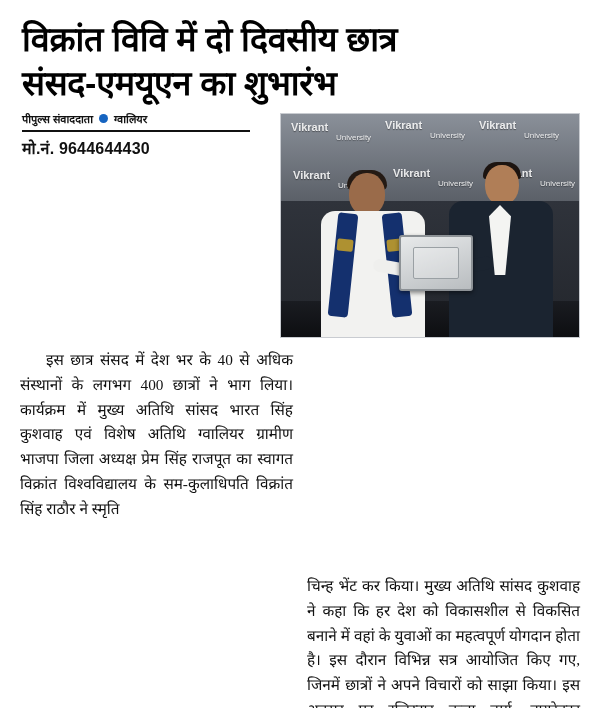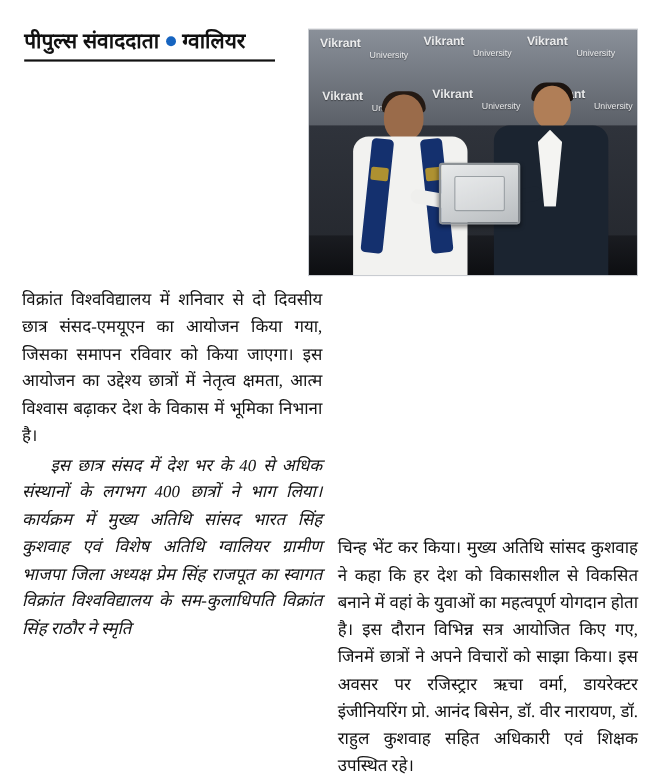--- a/index.html
+++ b/index.html
@@ -35,21 +35,21 @@
     align-items: flex-start;
     gap: 10px;
   }
   .byline-col {
     width: 254px;
     padding-left: 6px;
   }
   .byline {
     font-family: "Liberation Sans", sans-serif;
     font-weight: bold;
-    font-size: 19px;
+    font-size: 11px;
     display: flex;
     align-items: center;
     gap: 6px;
     white-space: nowrap;
   }
   .byline .dot {
     width: 9px;
     height: 9px;
     border-radius: 50%;
     background: #1664c0;
@@ -222,31 +222,34 @@
   .indent { text-indent: 26px; }
   .col.right { padding-top: 0; }
   .spacer-right { height: 226px; }
 </style>
 </head>
 <body>
 
 <div class="page">
 
   <h1 class="headline">
+    <span class="line">विक्रांत विवि में दो दिवसीय छात्र</span>
+    <span class="line">संसद-एमयूएन का शुभारंभ</span>
   </h1>
 
   <div class="upper">
 
     <div class="byline-col">
       <div class="byline">
         <span>पीपुल्स संवाददाता</span>
         <span class="dot"></span>
         <span>ग्वालियर</span>
       </div>
       <div class="byline-rule"></div>
+      <div class="phone">मो.नं. 9644644430</div>
     </div>
 
     <div class="photo">
       <div class="backdrop">
         <div class="band"></div>
 
         <div class="logo-tile" style="left:10px; top:8px;">
           <span class="big">Vikrant</span>
           <span class="sm">University</span>
         </div>
@@ -290,21 +293,20 @@
 
         <div class="arm a1"></div>
         <div class="arm b1"></div>
         <div class="plaque"></div>
       </div>
     </div>
   </div>
 
   <div class="columns">
     <div class="col left">
-      <p>विक्रांत विश्वविद्यालय में शनिवार से दो दिवसीय छात्र संसद-एमयूएन का आयोजन किया गया, जिसका समापन रविवार को किया जाएगा। इस आयोजन का उद्देश्य छात्रों में नेतृत्व क्षमता, आत्म विश्वास बढ़ाकर देश के विकास में भूमिका निभाना है।</p>
       <p class="indent">इस छात्र संसद में देश भर के 40 से अधिक संस्थानों के लगभग 400 छात्रों ने भाग लिया। कार्यक्रम में मुख्य अतिथि सांसद भारत सिंह कुशवाह एवं विशेष अतिथि ग्वालियर ग्रामीण भाजपा जिला अध्यक्ष प्रेम सिंह राजपूत का स्वागत विक्रांत विश्वविद्यालय के सम-कुलाधिपति विक्रांत सिंह राठौर ने स्मृति</p>
     </div>
     <div class="col right">
       <div class="spacer-right"></div>
       <p>चिन्ह भेंट कर किया। मुख्य अतिथि सांसद कुशवाह ने कहा कि हर देश को विकासशील से विकसित बनाने में वहां के युवाओं का महत्वपूर्ण योगदान होता है। इस दौरान विभिन्न सत्र आयोजित किए गए, जिनमें छात्रों ने अपने विचारों को साझा किया। इस अवसर पर रजिस्ट्रार ऋचा वर्मा, डायरेक्टर इंजीनियरिंग प्रो. आनंद बिसेन, डॉ. वीर नारायण, डॉ. राहुल कुशवाह सहित अधिकारी एवं शिक्षक उपस्थित रहे।</p>
     </div>
   </div>
 
 </div>
 

